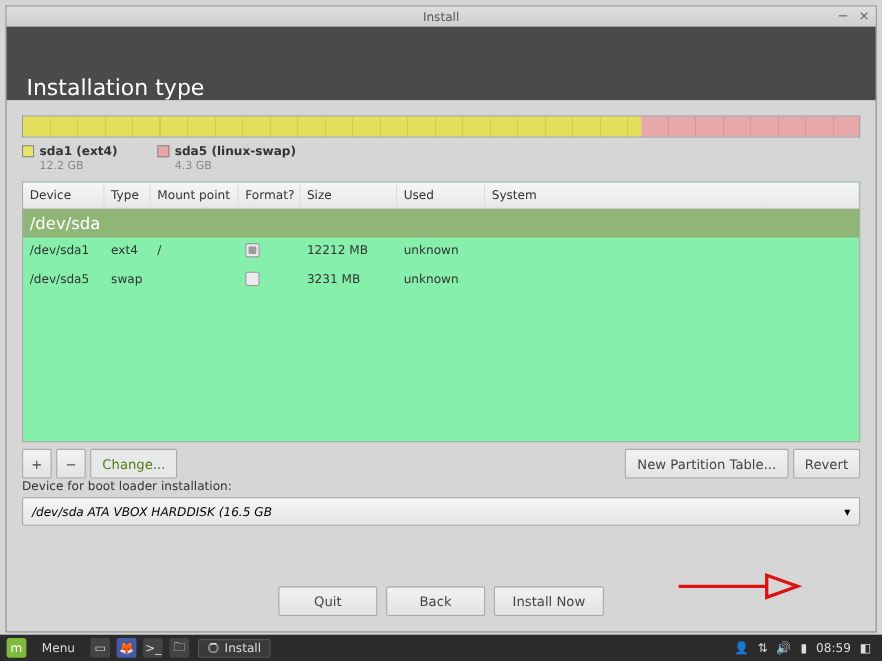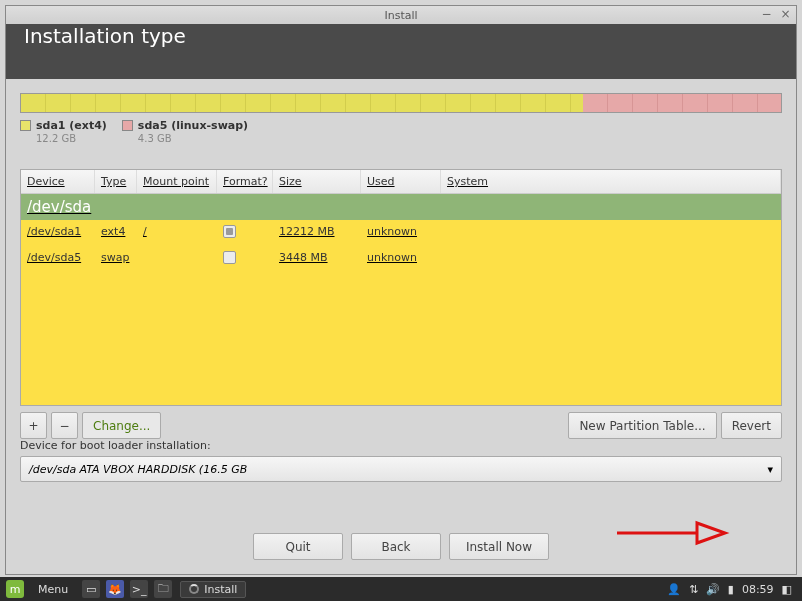--- a/index.html
+++ b/index.html
@@ -4,36 +4,36 @@
 <style>
 * { box-sizing: border-box; margin: 0; padding: 0; font-family: "DejaVu Sans", "Ubuntu", sans-serif; }
 body { width: 802px; height: 601px; background: #d6d6d6; overflow: hidden; position: relative; }
 
 .window { position: absolute; left: 5px; top: 5px; width: 792px; height: 570px; background: #d6d6d6; border: 1px solid #888; display: flex; flex-direction: column; }
 
 .titlebar { height: 18px; background: linear-gradient(#dedede,#cfcfcf); display: flex; align-items: center; justify-content: center; position: relative; font-size: 11px; color: #555; }
 .titlebar .wcontrols { position: absolute; right: 4px; top: 1px; display: flex; gap: 6px; }
 .titlebar .wc { width: 13px; height: 13px; display: flex; align-items: center; justify-content: center; color: #666; font-size: 12px; }
 
-.header { height: 55px; background: #4a4a4a; color: #fff; display: flex; align-items: flex-start; padding-left: 18px; font-size: 20px; }
+.header { height: 67px; background: #4a4a4a; color: #fff; display: flex; align-items: flex-end; padding-left: 18px; font-size: 20px; }
 
 .content { flex: 1; padding: 14px 14px 8px 14px; display: flex; flex-direction: column; }
 
 .diskbar { height: 20px; border: 1px solid #999; display: flex; }
 .diskbar .seg1 { background: repeating-linear-gradient(90deg,#e4df5a 0,#e4df5a 24px,#d2cd4c 24px,#d2cd4c 25px); }
 .diskbar .seg2 { background: repeating-linear-gradient(90deg,#e6a8a8 0,#e6a8a8 24px,#d79595 24px,#d79595 25px); }
 
-.legend { display: flex; gap: 15px; margin-top: 6px; margin-bottom: 24px; font-size: 11px; color: #333; }
+.legend { display: flex; gap: 36px; margin-top: 6px; margin-bottom: 8px; font-size: 11px; color: #333; }
 .legend .item { display: flex; gap: 5px; align-items: flex-start; }
 .legend .sw { width: 11px; height: 11px; border: 1px solid #888; margin-top: 1px; }
 .legend .sw.yellow { background: #e8e36a; }
 .legend .sw.pink { background: #e6a8a8; }
 .legend .sub { color: #888; font-size: 10px; }
 
-.table-wrap { border: 1px solid #aaa; background: #fde047; height: 237px; display: flex; flex-direction: column; text-decoration: underline; }
+.table-wrap { border: 1px solid #aaa; background: #86efac; height: 237px; display: flex; flex-direction: column; }
 .thead { display: flex; background: linear-gradient(#f6f6f6,#e8e8e8); border-bottom: 1px solid #ccc; font-size: 11px; color: #333; }
 .th { padding: 5px 6px; border-right: 1px solid #ddd; }
 .c-dev{width:74px}.c-type{width:42px}.c-mp{width:80px}.c-fmt{width:56px}.c-size{width:88px}.c-used{width:80px}.c-sys{flex:1}
 .grp-row { background: #8fb577; color: #fff; font-size: 15px; padding: 4px 6px; }
 .trow { display: flex; font-size: 11px; color: #333; padding: 5px 0; }
 .trow .td { padding: 0 6px; }
 .chk { width: 13px; height: 13px; border: 1px solid #999; background: #ececec; display: inline-block; border-radius: 2px; position: relative; }
 .chk.mixed::after { content:""; position:absolute; left:2px; top:2px; width:7px; height:7px; background:#9a9a9a; border-radius:1px; }
 
 .btnrow { display: flex; align-items: center; margin-top: 6px; gap: 4px; }
@@ -118,21 +118,21 @@
             <div class="td c-fmt"><span class="chk mixed"></span></div>
             <div class="td c-size">12212 MB</div>
             <div class="td c-used">unknown</div>
             <div class="td c-sys"></div>
           </div>
           <div class="trow">
             <div class="td c-dev">/dev/sda5</div>
             <div class="td c-type">swap</div>
             <div class="td c-mp"></div>
             <div class="td c-fmt"><span class="chk "></span></div>
-            <div class="td c-size">3448 MB</div>
+            <div class="td c-size">3231 MB</div>
             <div class="td c-used">unknown</div>
             <div class="td c-sys"></div>
           </div>
         </div>
     </div>
 
     <div class="btnrow">
       <button class="flatbtn sq">+</button>
       <button class="flatbtn sq">−</button>
       <button class="flatbtn dis">Change...</button>

